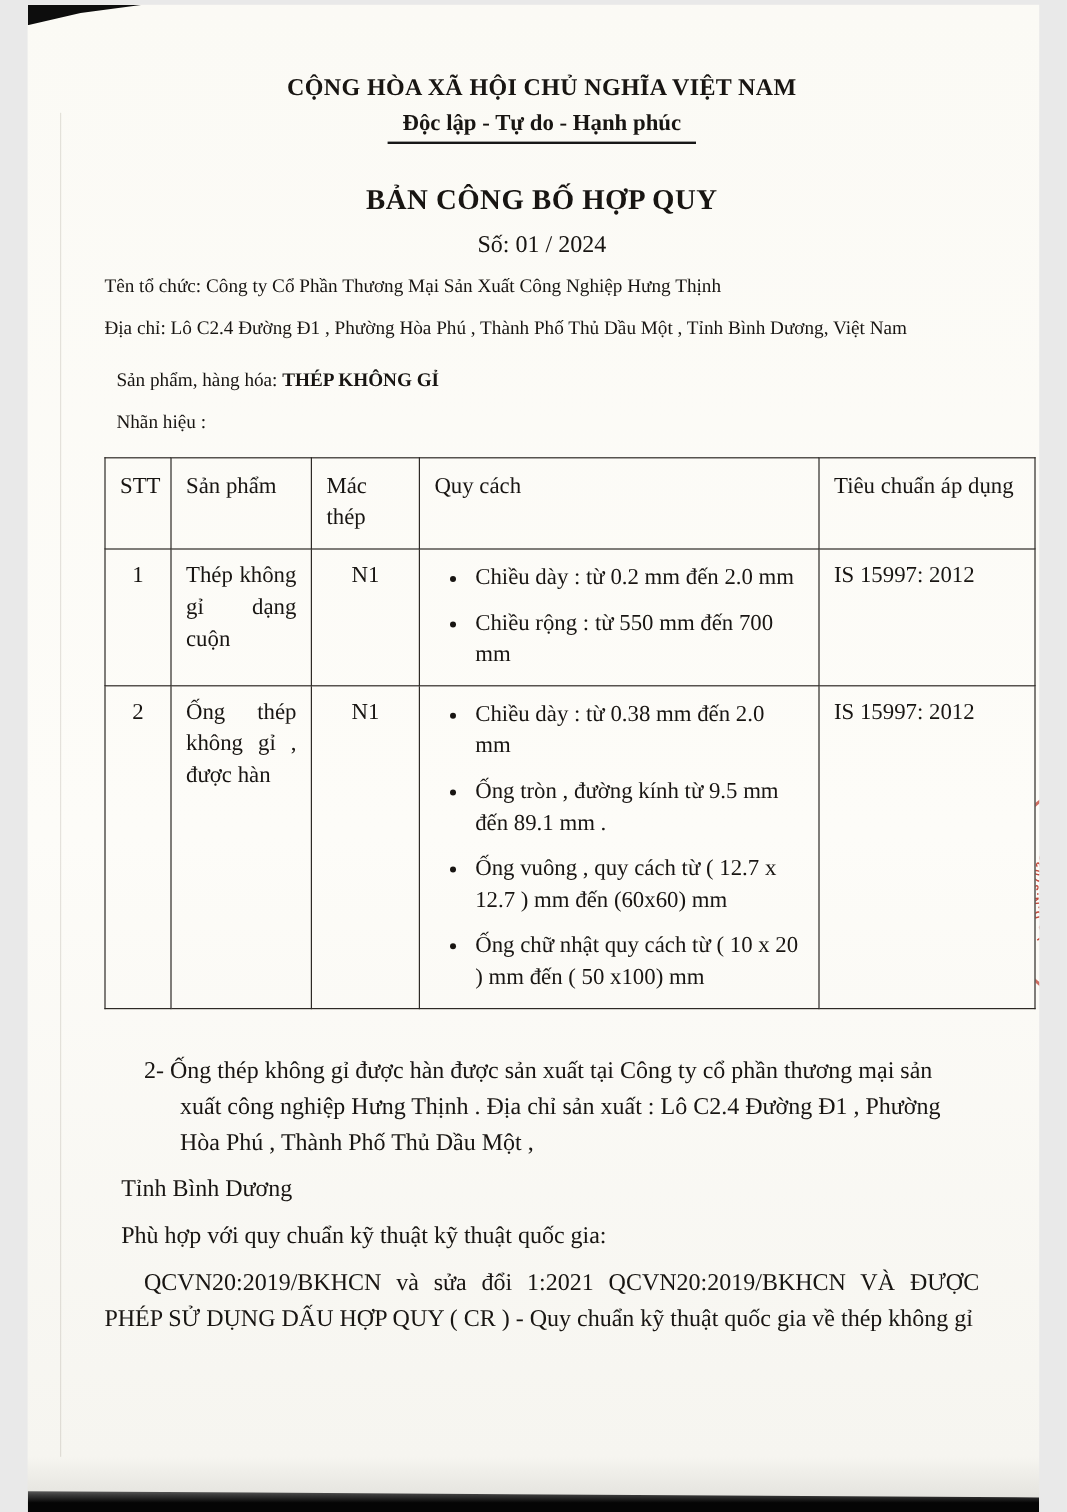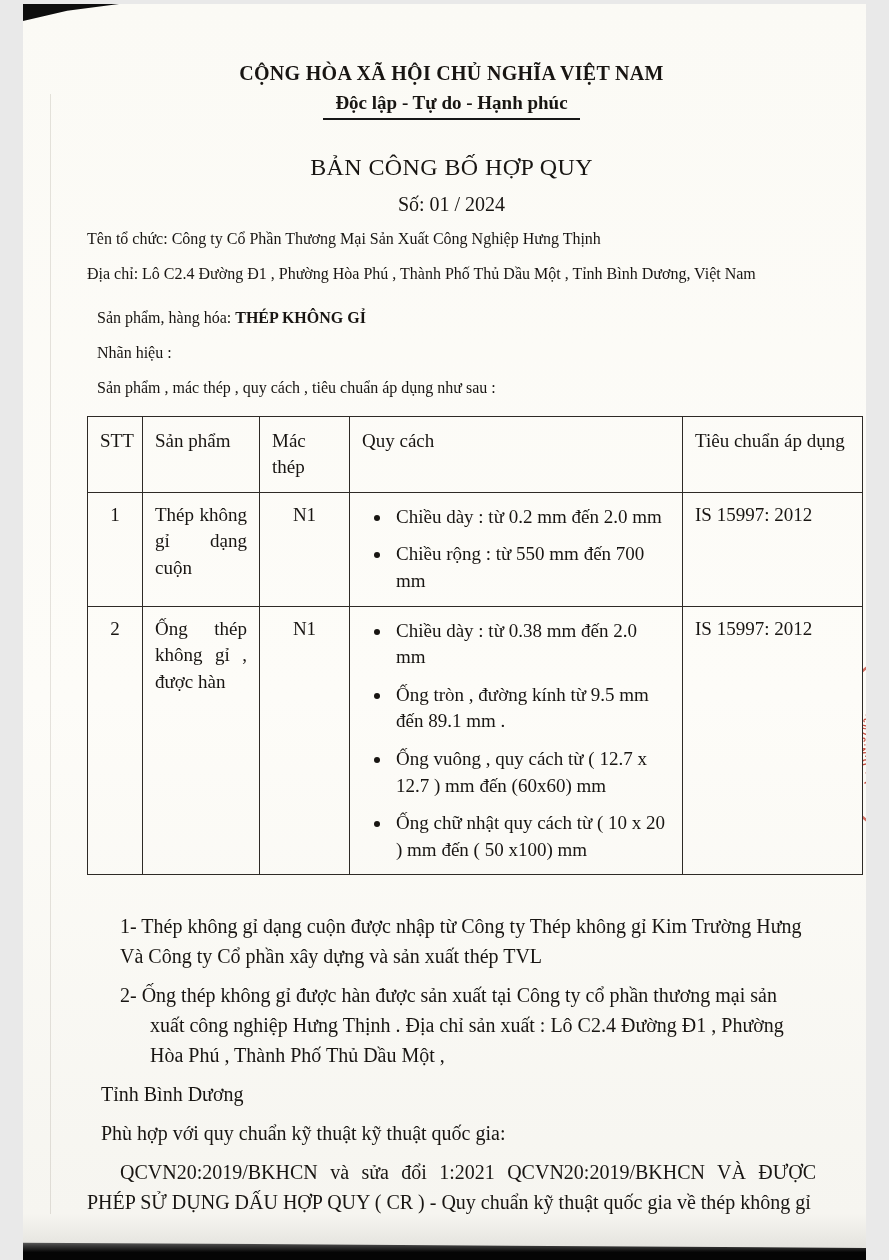--- a/index.html
+++ b/index.html
@@ -12,21 +12,21 @@
     background:linear-gradient(180deg,#fbfaf5 0%,#fdfcf8 55%,#f6f5f0 96%,#dcdbd6 100%);
     overflow:hidden; color:var(--ink);
   }
   .content { padding:58px 50px 0 64px; }
 
   .country { text-align:center; font-weight:bold; font-size:20px; letter-spacing:.3px; }
   .motto-wrap { text-align:center; margin-top:7px; }
   .motto { display:inline-block; font-weight:bold; font-size:19px;
            border-bottom:2px solid #171717; padding:0 12px 4px;text-align:center; }
 
-  .title { text-align:center; font-weight:normal; font-size:24px; margin-top:34px; letter-spacing:.4px; }
+  .title { text-align:center; font-weight:bold; font-size:24px; margin-top:34px; letter-spacing:.4px; }
   .doc-no { text-align:center; font-size:20px; margin-top:12px; }
 
   .para { font-size:16px; line-height:1.42; margin-top:12px; }
   .para.indent { margin-left:10px; }
   .gap-top { margin-top:22px; }
   .bold { font-weight:bold; }
 
   table.spec { border-collapse:collapse; width:775px; margin-top:16px; font-size:19px; table-layout:fixed; }
   .spec th, .spec td { border:1.6px solid var(--line); padding:9px 12px; vertical-align:top;
                        text-align:left; font-weight:normal; line-height:1.4; }
@@ -79,21 +79,20 @@
       </div>
     </header>
 
     <div class="title">BẢN CÔNG BỐ HỢP QUY</div>
     <div class="doc-no">Số: 01 / 2024</div>
 
     <p class="para">Tên tổ chức: Công ty Cổ Phần Thương Mại Sản Xuất Công Nghiệp Hưng Thịnh</p>
     <p class="para">Địa chỉ: Lô C2.4 Đường Đ1 , Phường Hòa Phú , Thành Phố Thủ Dầu Một , Tỉnh Bình Dương, Việt Nam</p>
     <p class="para indent gap-top"><span>Sản phẩm, hàng hóa: </span><span class="bold">THÉP KHÔNG GỈ</span></p>
     <p class="para indent">Nhãn hiệu :</p>
-    <p class="para indent">Sản phẩm , mác thép , quy cách , tiêu chuẩn áp dụng như sau :</p>
 
     <table class="spec">
       <colgroup>
         <col style="width:55px">
           <col style="width:117px">
           <col style="width:90px">
           <col style="width:333px">
           <col style="width:180px">
       </colgroup>
       <thead>
@@ -129,21 +128,20 @@
               <li>Ống vuông , quy cách từ ( 12.7 x 12.7 ) mm đến (60x60) mm</li>
               <li>Ống chữ nhật quy cách từ ( 10 x 20 ) mm đến ( 50 x100) mm</li>
             </ul>
           </td>
           <td>IS 15997: 2012</td>
         </tr>
       </tbody>
     </table>
 
     <div class="notes">
-      <p class="note n1">1-  Thép không gỉ dạng cuộn được nhập từ Công ty Thép không gỉ Kim Trường Hưng Và Công ty Cổ phần xây dựng và sản xuất thép TVL</p>
       <p class="note n2">2-  Ống thép không gỉ được hàn được sản xuất tại Công ty cổ phần thương mại sản xuất công nghiệp Hưng Thịnh . Địa chỉ sản xuất : Lô C2.4 Đường Đ1 , Phường Hòa Phú , Thành Phố Thủ Dầu Một ,</p>
       <p class="note prov">Tỉnh Bình Dương</p>
       <p class="note conform">Phù hợp với quy chuẩn kỹ thuật kỹ thuật quốc gia:</p>
       <p class="note final">QCVN20:2019/BKHCN và sửa đổi 1:2021 QCVN20:2019/BKHCN VÀ ĐƯỢC PHÉP SỬ DỤNG DẤU HỢP QUY ( CR ) -  Quy chuẩn kỹ thuật quốc gia về thép không gỉ</p>
     </div>
 
   </div>
 
   <svg class="stamp" width="49" height="240" viewBox="55 0 49 240" aria-hidden="true">
     <circle class="ring" cx="120" cy="120" r="98"></circle>

